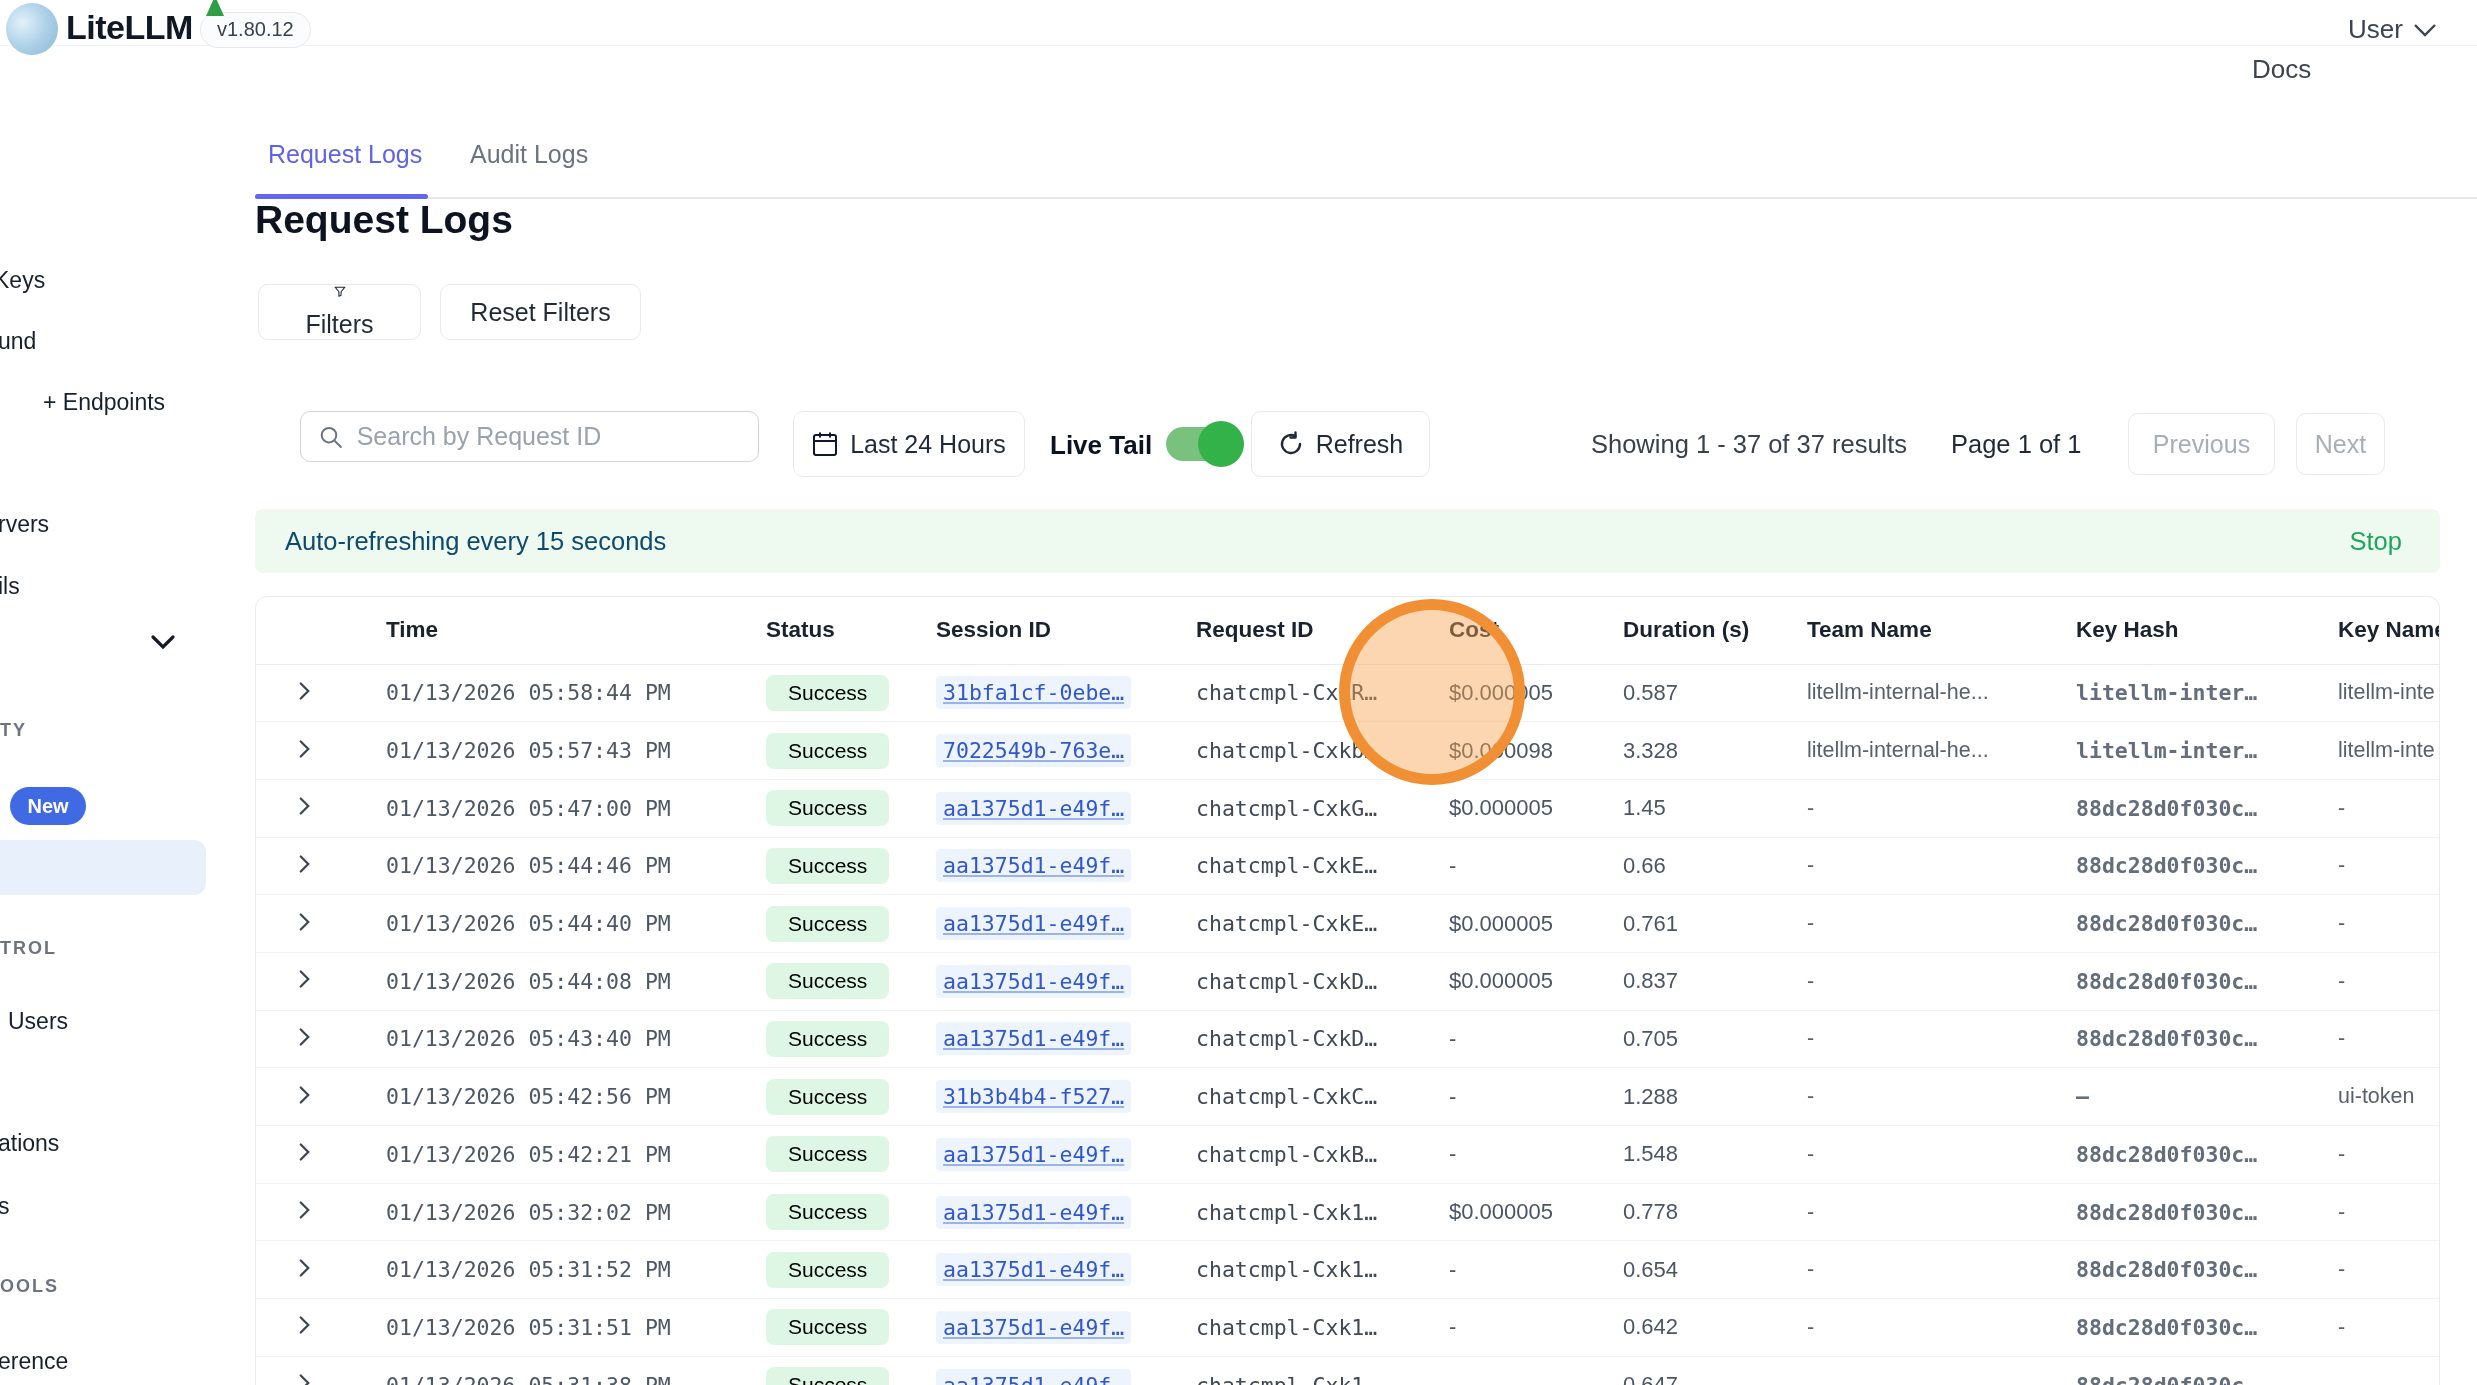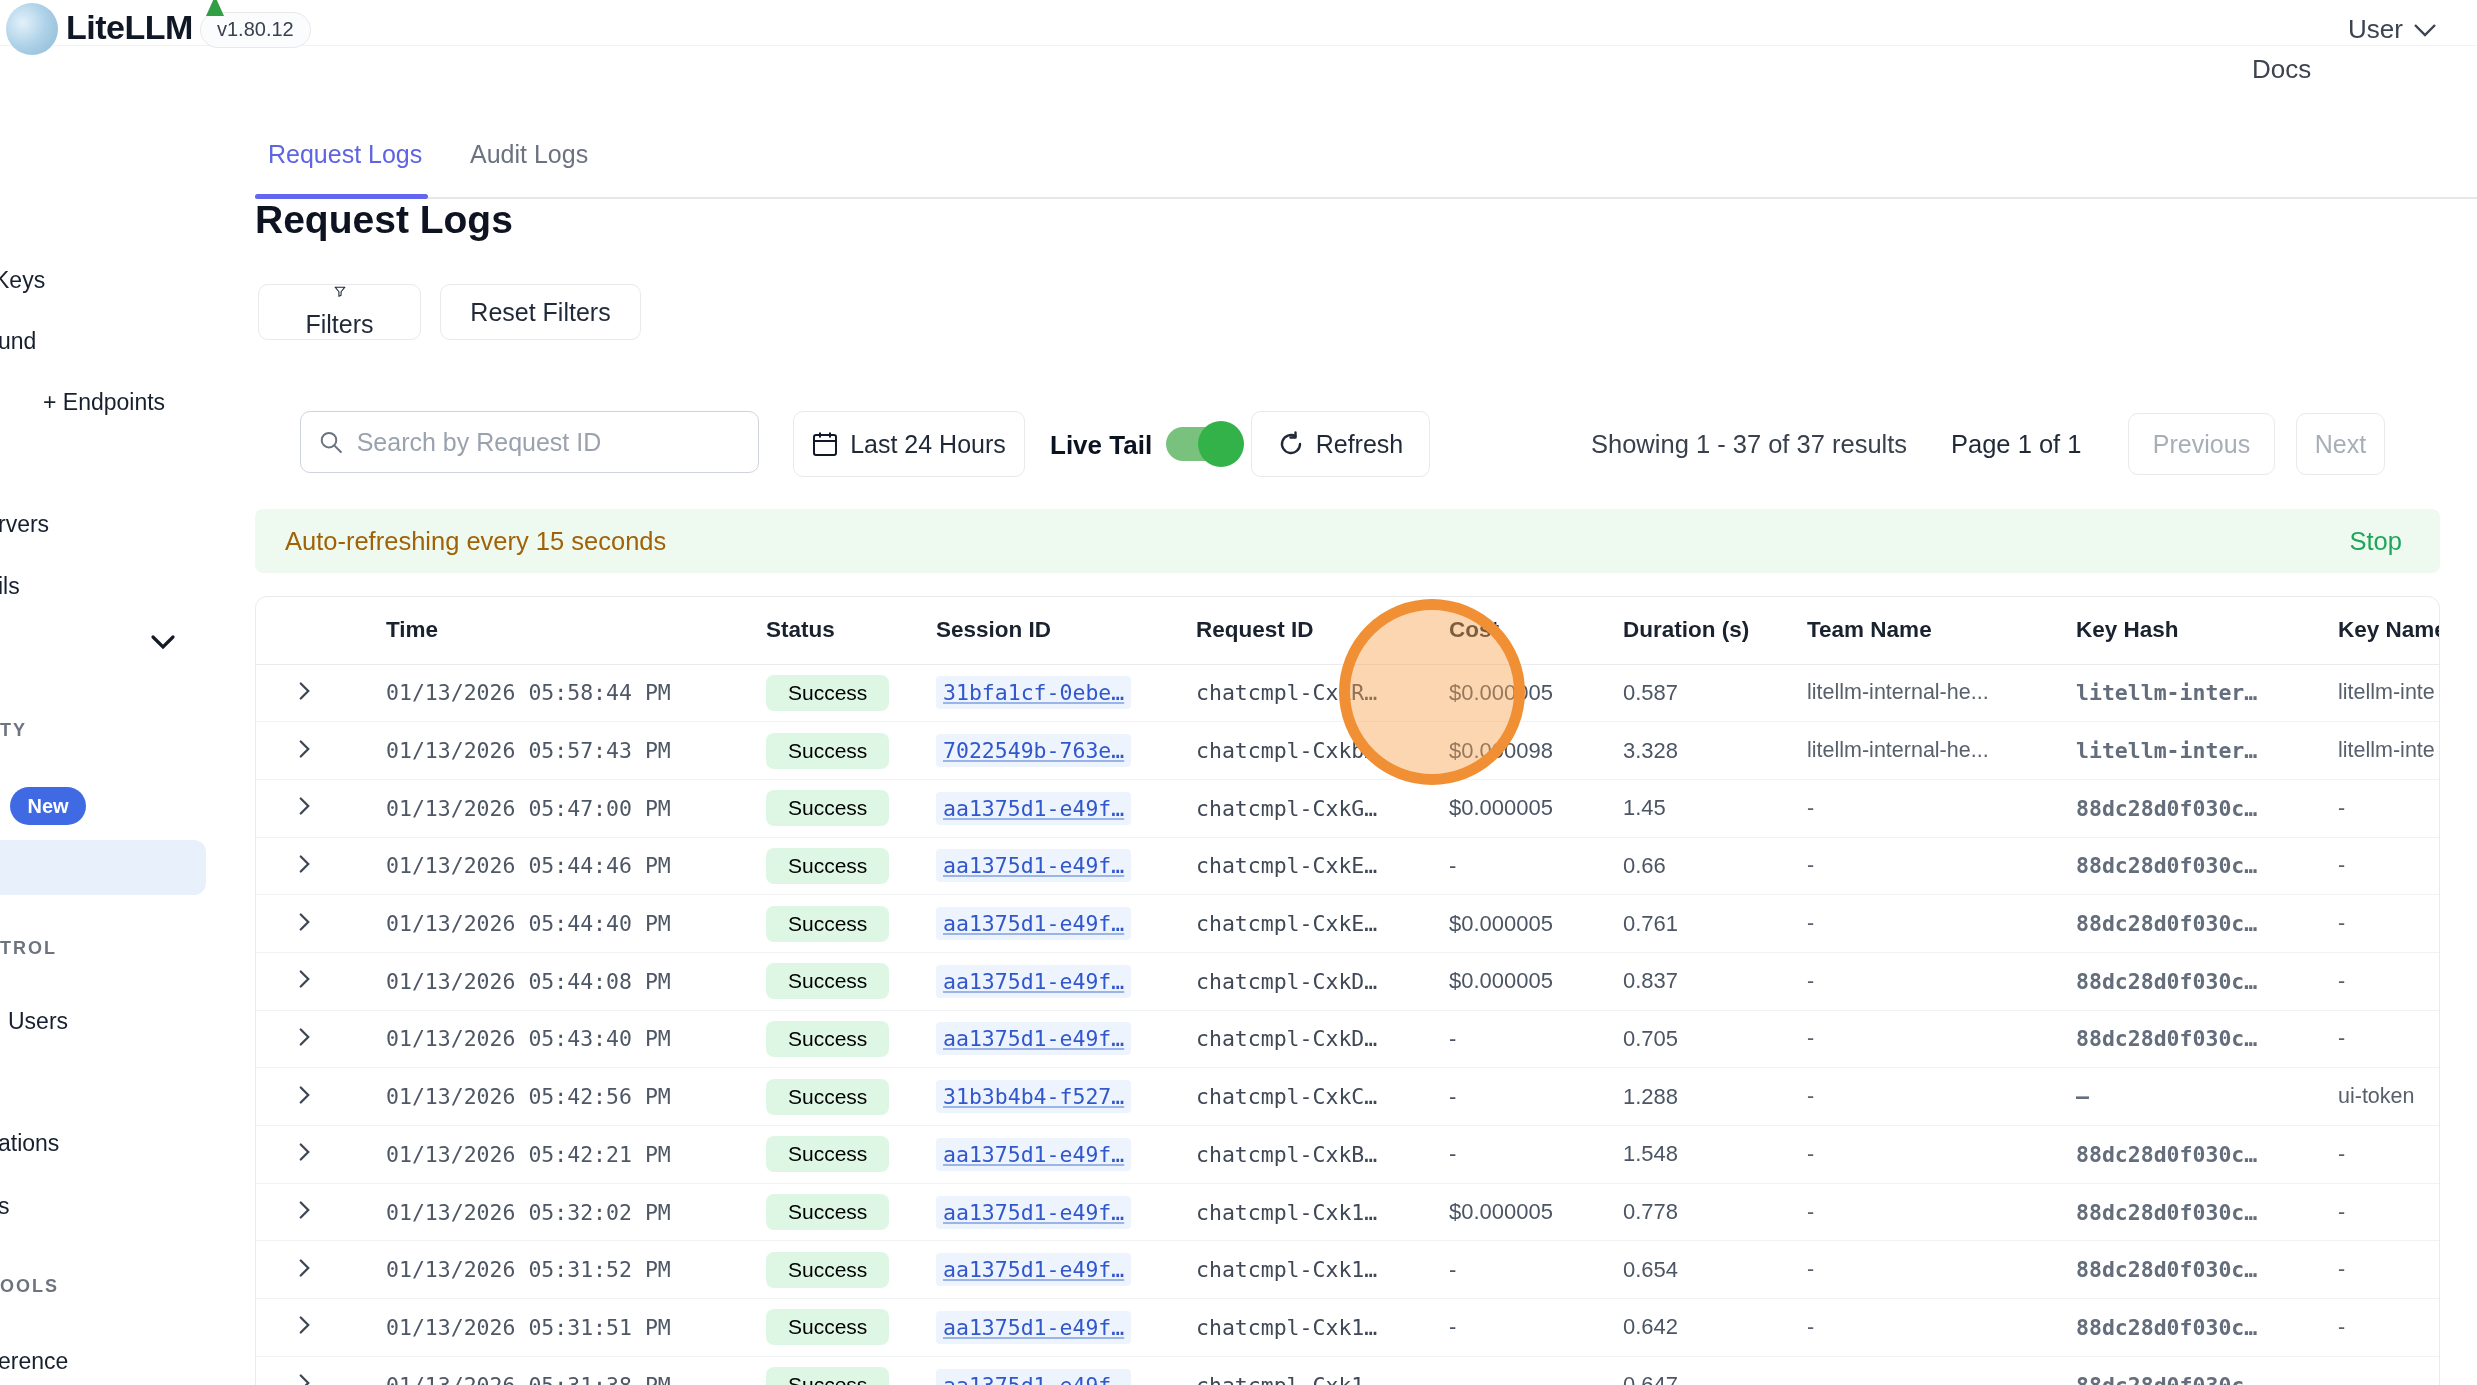--- a/index.html
+++ b/index.html
@@ -36,38 +36,38 @@
   .tab { position:absolute; top:140px; font-size:25px; cursor:pointer; }
   .tab-active { left:268px; color:#5f64e4; font-weight:500; }
   .tab-inactive { left:470px; color:#6b7280; }
   .page-title { position:absolute; left:255px; top:198px; font-size:39px; font-weight:700; color:#0d1321; }
 
   .btn { position:absolute; background:#fff; border:1.5px solid #e7e9ec; border-radius:10px;
     display:flex; align-items:center; justify-content:center; gap:12px; font-size:25px; color:#1f2937; cursor:pointer; }
   .btn-filters { left:258px; top:284px; width:163px; height:56px;flex-direction:column; }
   .btn-reset   { left:440px; top:284px; width:201px; height:56px; }
 
-  .search-box { position:absolute; left:300px; top:411px; width:459px; height:62px; border:1.5px solid #cfd4db;
+  .search-box { position:absolute; left:300px; top:411px; width:459px; height:51px; border:1.5px solid #cfd4db;
     border-radius:10px; background:#fff; display:flex; align-items:center; padding:0 18px; gap:14px; }
   .search-box input { border:none; outline:none; font-size:25px; color:#374151; width:100%;
     font-family:"Liberation Sans", sans-serif; }
   .search-box input::placeholder { color:#9aa2ae; }
   .btn-range   { left:793px; top:411px; width:232px; height:66px; }
   .live-tail-label { position:absolute; left:1050px; top:430px; font-size:26px; font-weight:600; color:#0b1220; }
   .toggle { position:absolute; left:1166px; top:427px; width:70px; height:34px; border-radius:17px; background:#79c27d; cursor:pointer; }
   .toggle-knob { position:absolute; right:-8px; top:-6px; width:46px; height:46px; border-radius:50%; background:#33b24a; }
   .btn-refresh { left:1251px; top:411px; width:179px; height:66px; }
   .showing-text { position:absolute; left:1591px; top:430px; font-size:25.5px; color:#39414e; }
   .page-text    { position:absolute; left:1951px; top:430px; font-size:25.5px; color:#1f2937; }
   .btn-prev { left:2128px; top:413px; width:147px; height:62px; color:#a8aeb8; }
   .btn-next { left:2296px; top:413px; width:89px;  height:62px; color:#a8aeb8; }
 
   .banner { position:absolute; left:255px; top:509px; width:2185px; height:64px; background:#eefaf0; border-radius:8px;
     display:flex; align-items:center; justify-content:space-between; padding:0 38px 0 30px; }
-  .banner-msg  { font-size:25.5px; color:#a16207; }
+  .banner-msg  { font-size:25.5px; color:#0c4a6e; }
   .banner-stop { font-size:25.5px; color:#1fa65b; cursor:pointer; }
 
   
   .table-card { position:absolute; left:255px; top:596px; width:2185px; height:830px; background:#fff;
     border:1px solid #e8eaed; border-radius:12px; overflow:hidden; }
   table.logs { width:2185px; border-collapse:collapse; table-layout:fixed; }
   .logs th { height:67px; text-align:left; font-size:22.5px; font-weight:700; color:#19222e; vertical-align:middle;
     border-bottom:1px solid #e8eaed; white-space:nowrap; overflow:hidden; }
   .logs td { height:57.7px; vertical-align:middle; border-top:1px solid #f0f2f4; white-space:nowrap; overflow:hidden; }
   .logs tr:first-child td { border-top:none; }

